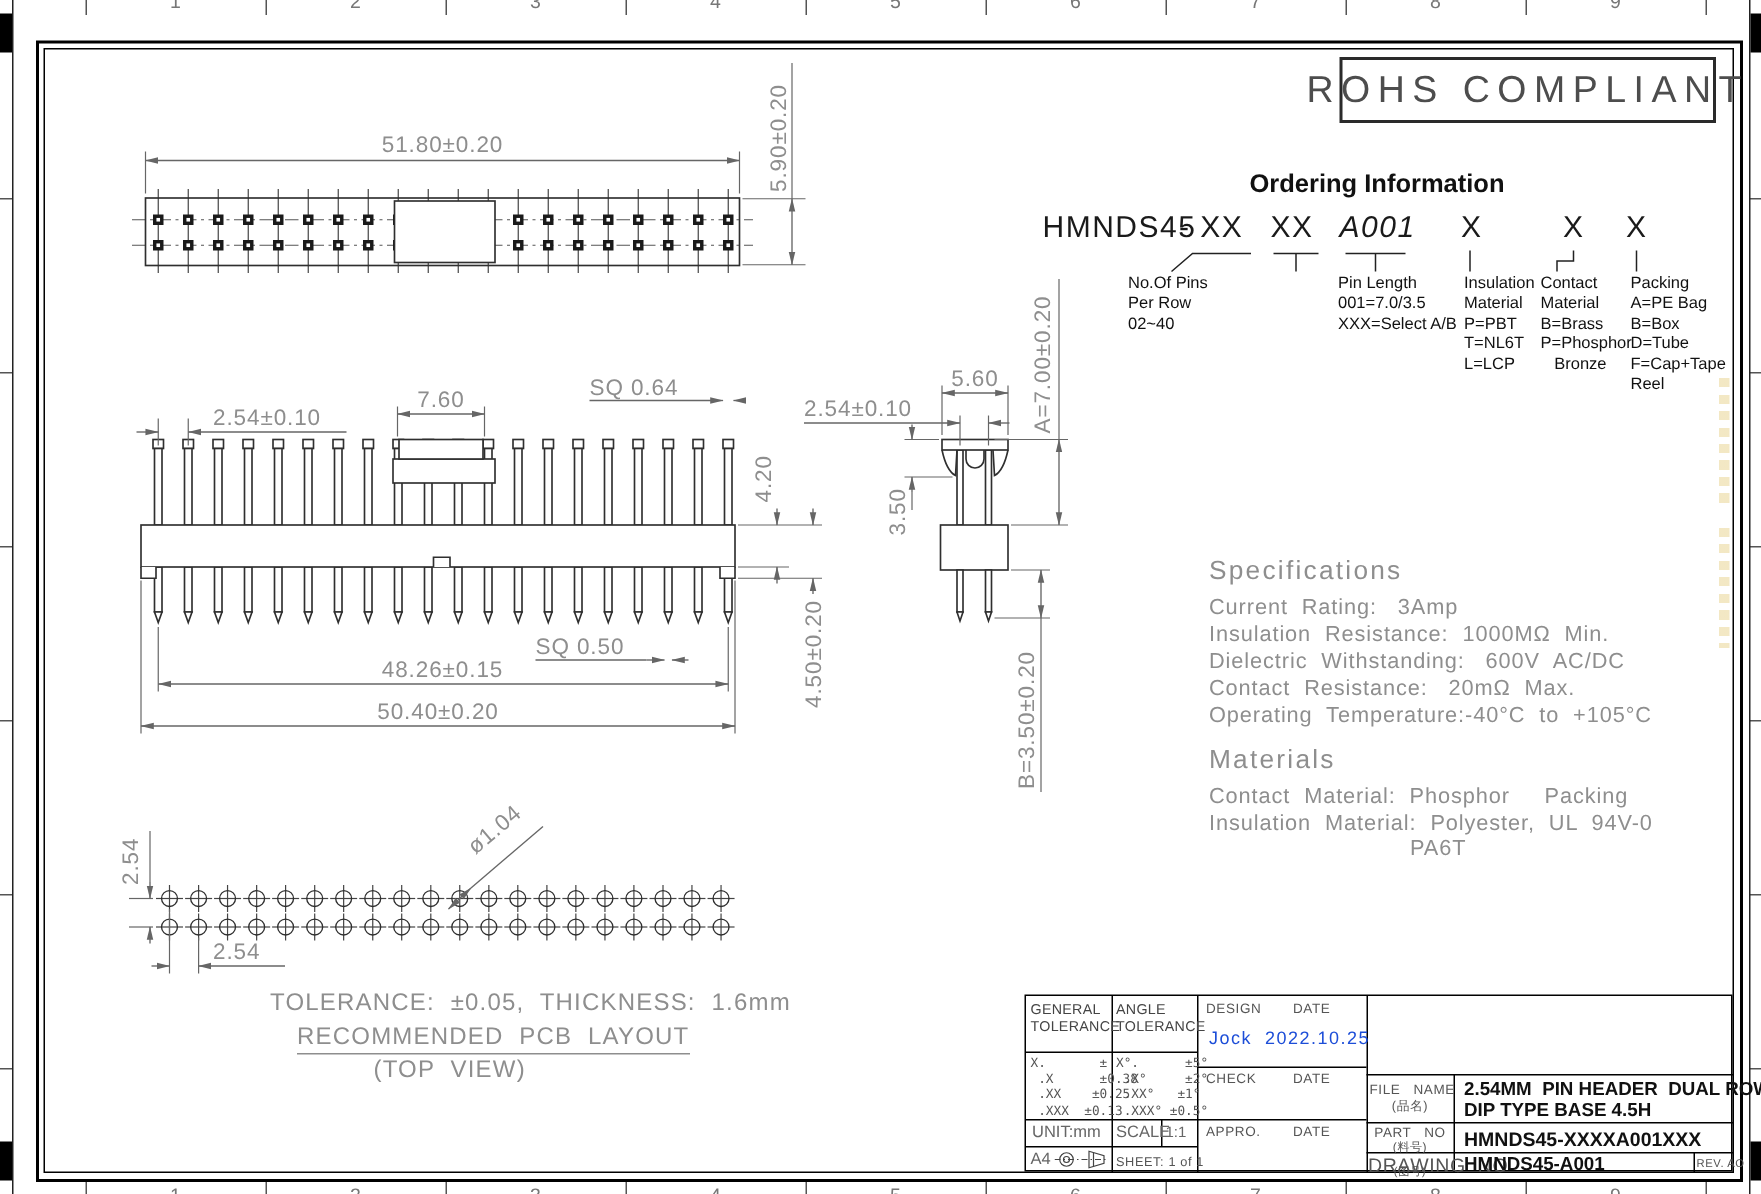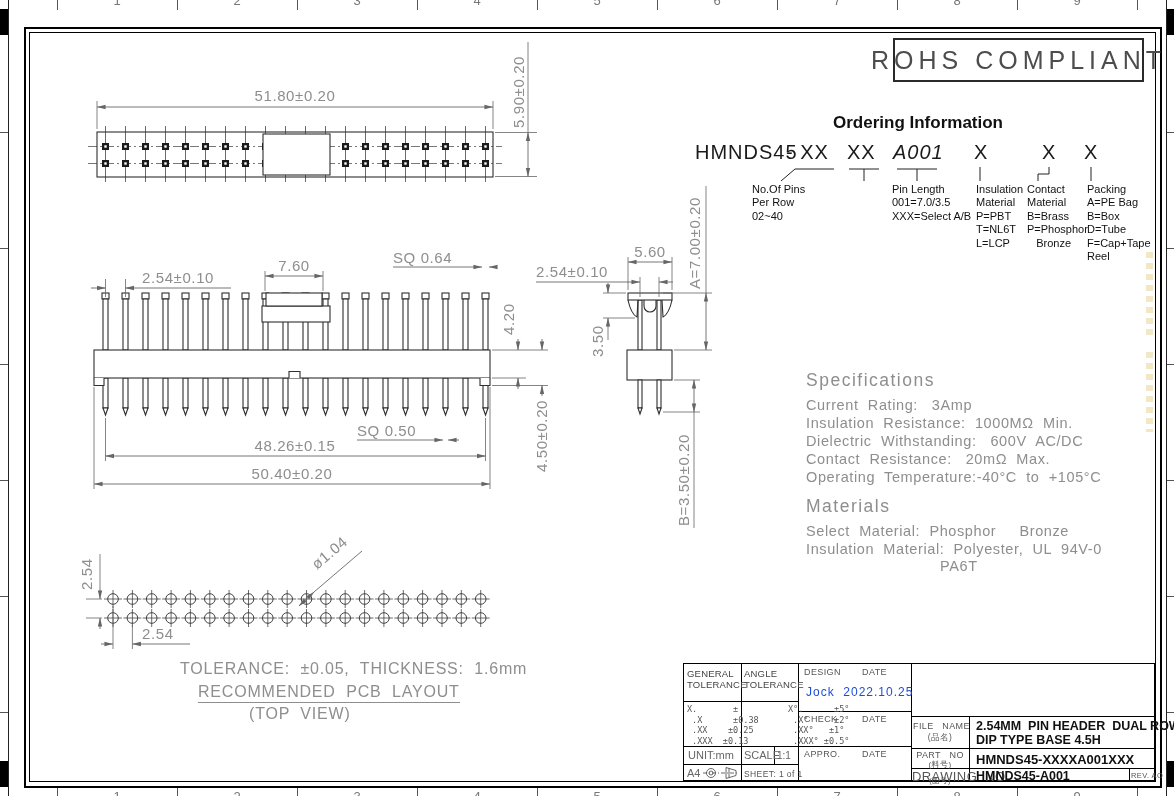--- a/index.html
+++ b/index.html
@@ -409,21 +409,21 @@
         <div class="cad-line">Current  Rating:   3Amp</div>
         <div class="cad-line">Insulation  Resistance:  1000MΩ  Min.</div>
         <div class="cad-line">Dielectric  Withstanding:   600V  AC/DC</div>
         <div class="cad-line">Contact  Resistance:   20mΩ  Max.</div>
         <div class="cad-line">Operating  Temperature:-40°C  to  +105°C</div>
       </div>
   </div>
   <div class="cadblock" style="left:806px;top:496px;">
     <div class="cad-title">Materials</div>
     <div>
-        <div class="cad-line">Select  Material:  Phosphor     Bronze</div>
+        <div class="cad-line">Contact  Material:  Phosphor     Packing</div>
         <div class="cad-line">Insulation  Material:  Polyester,  UL  94V-0</div>
       </div>
   </div>
   <div class="cadblock cad-line" style="left:940px;top:557px;">PA6T</div>
 
   <div class="note" style="left:180px;top:660px;">TOLERANCE:  ±0.05,  THICKNESS:  1.6mm</div>
   <div class="note underlined" style="left:198px;top:683px;">RECOMMENDED  PCB  LAYOUT</div>
   <div class="note" style="left:249px;top:705px;">(TOP  VIEW)</div>
 
   <div class="tb">
@@ -442,21 +442,21 @@
     <div class="hl" style="left:227px;top:104px;width:245px;"></div>
 
     <div class="tb-head" style="left:3px;top:4px;width:52px;">GENERAL TOLERANCE</div>
     <div class="tb-head" style="left:60px;top:4px;width:52px;">ANGLE TOLERANCE</div>
     <div class="tol-rows" style="left:3px;top:40px;">
         <div>X.       ±</div>
         <div> .X      ±0.38</div>
         <div> .XX    ±0.25</div>
         <div> .XXX  ±0.13</div>
       </div>
-    <div class="tol-rows" style="left:60px;top:40px;margin-left:44px;">
+    <div class="tol-rows" style="left:60px;top:40px;">
         <div>X°.      ±5°</div>
         <div> .X°     ±2°</div>
         <div> .XX°   ±1°</div>
         <div> .XXX° ±0.5°</div>
       </div>
 
     <div class="tb-label" style="left:120px;top:3px;">DESIGN</div>
     <div class="tb-label" style="left:178px;top:3px;">DATE</div>
     <div class="tb-designer" style="left:122px;top:21px;">Jock  2022.10.25</div>
     <div class="tb-label" style="left:120px;top:50px;">CHECK</div>

